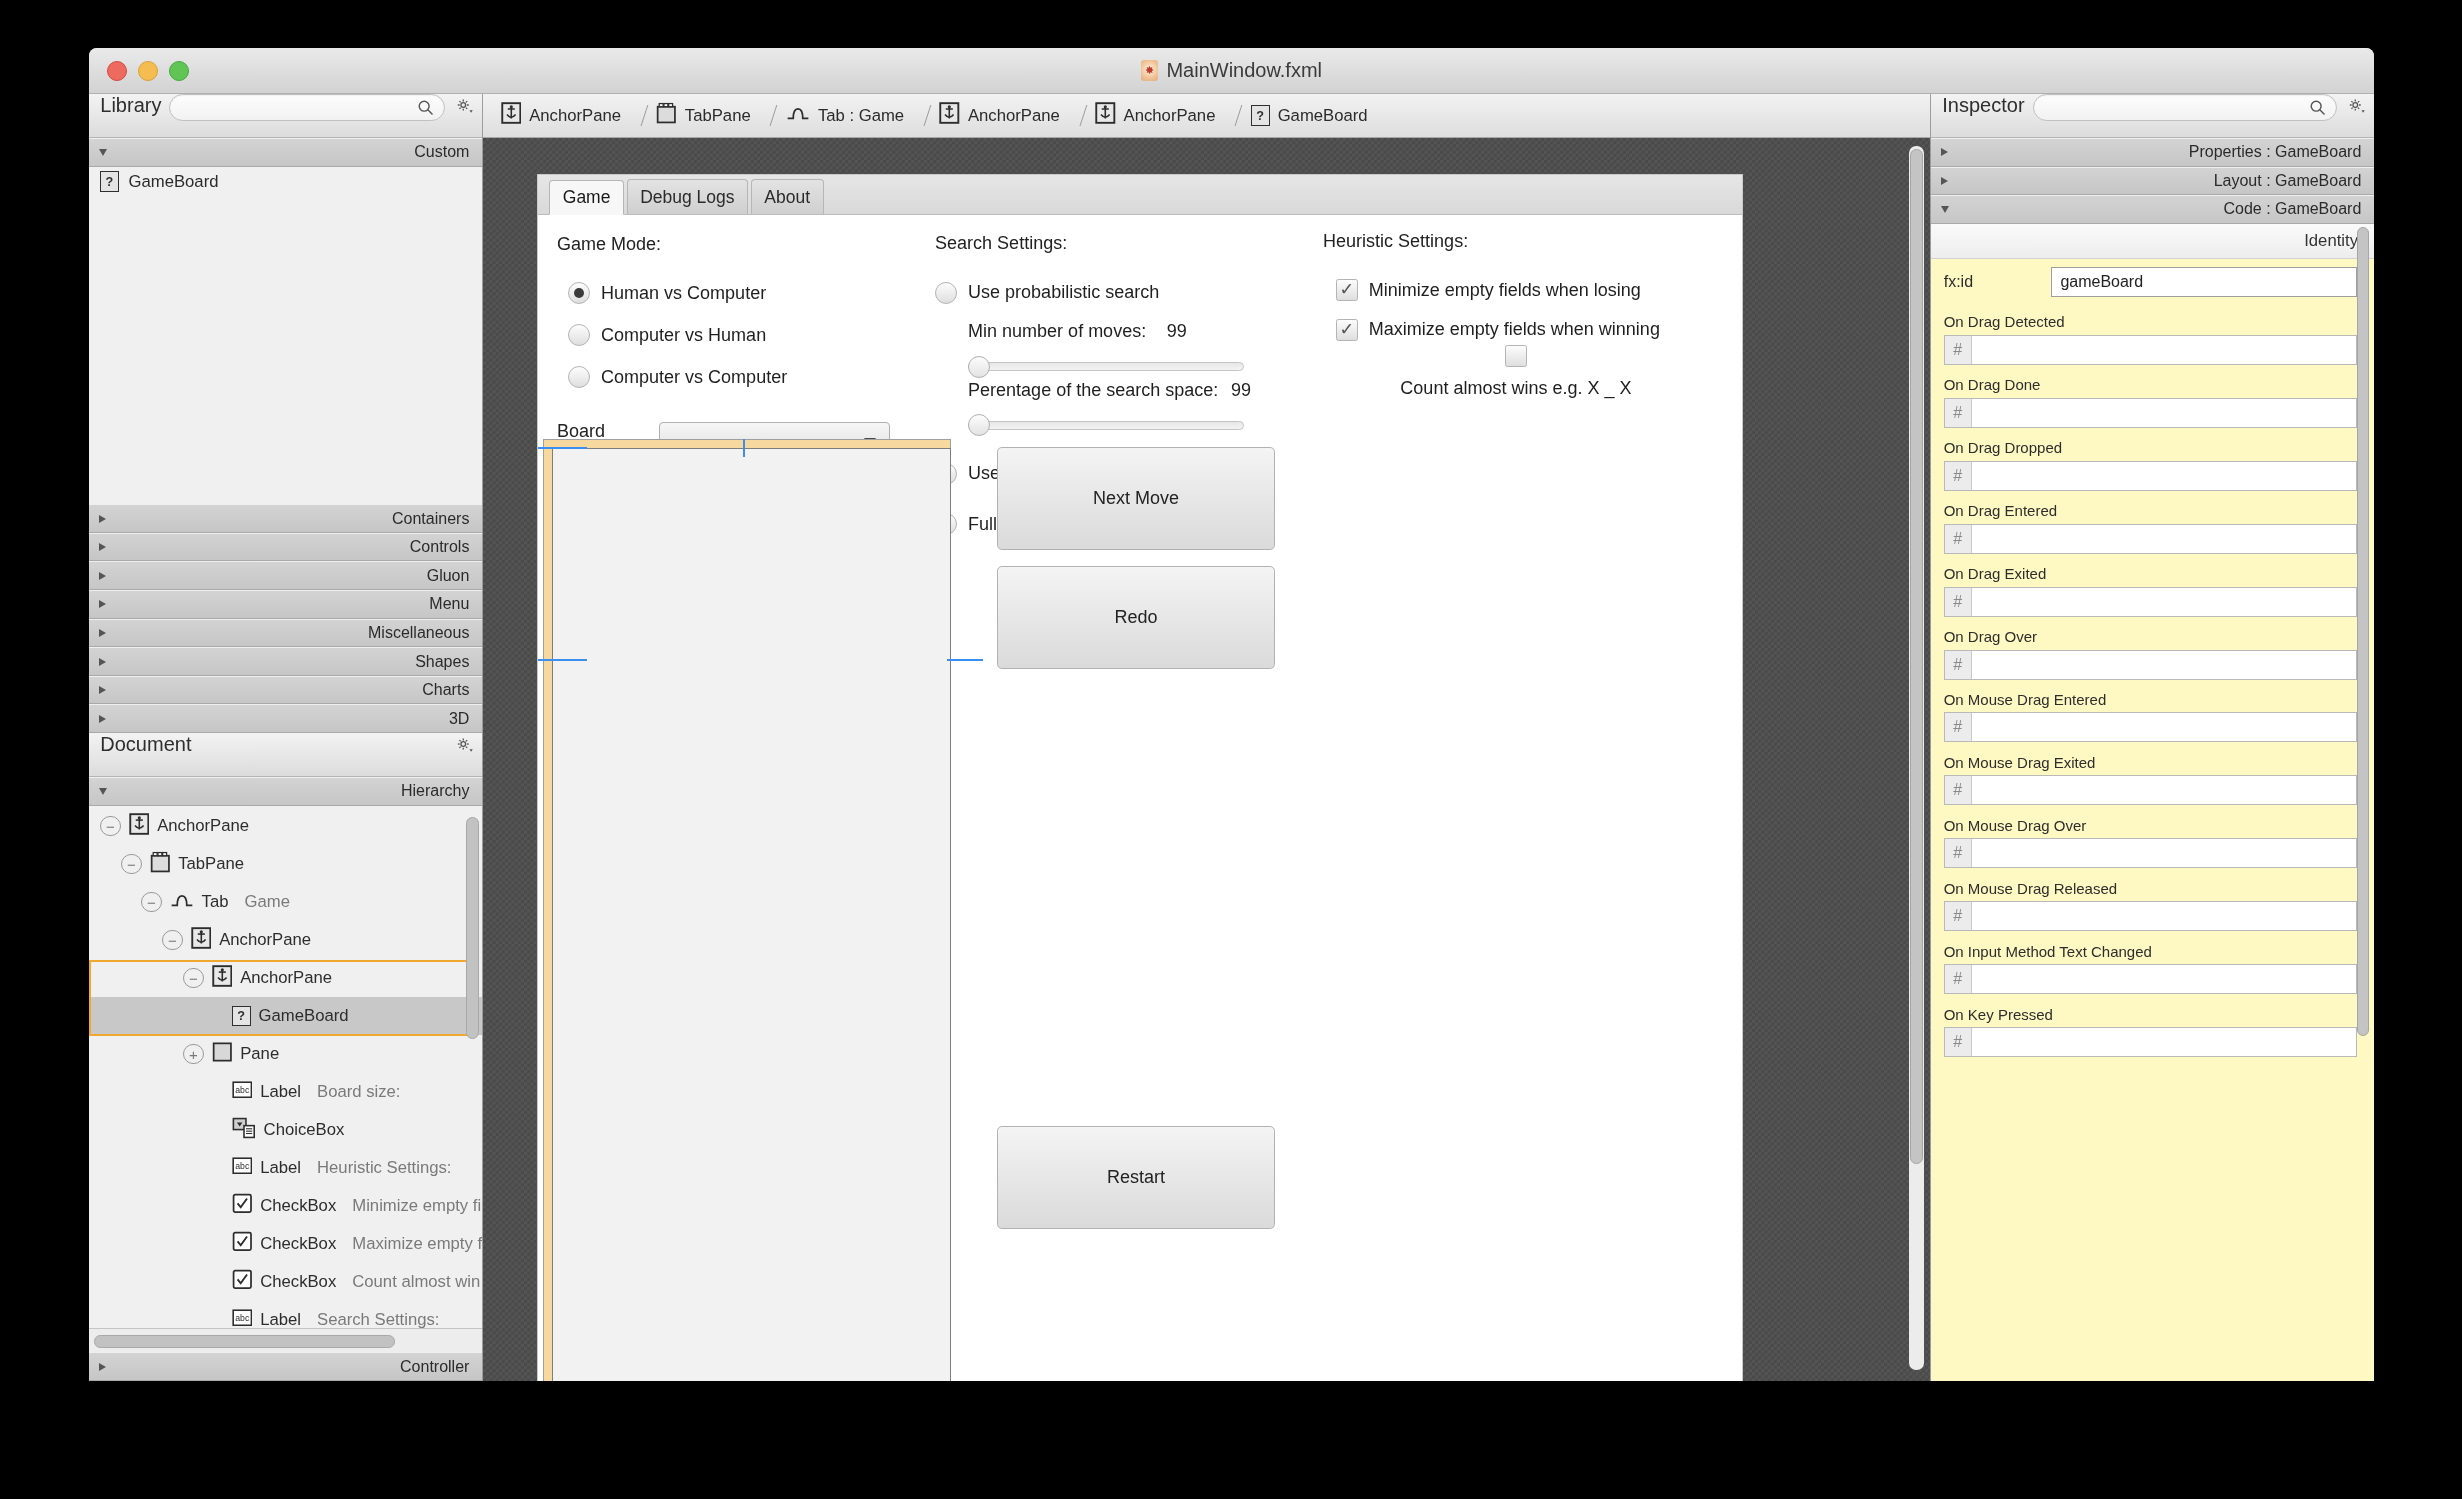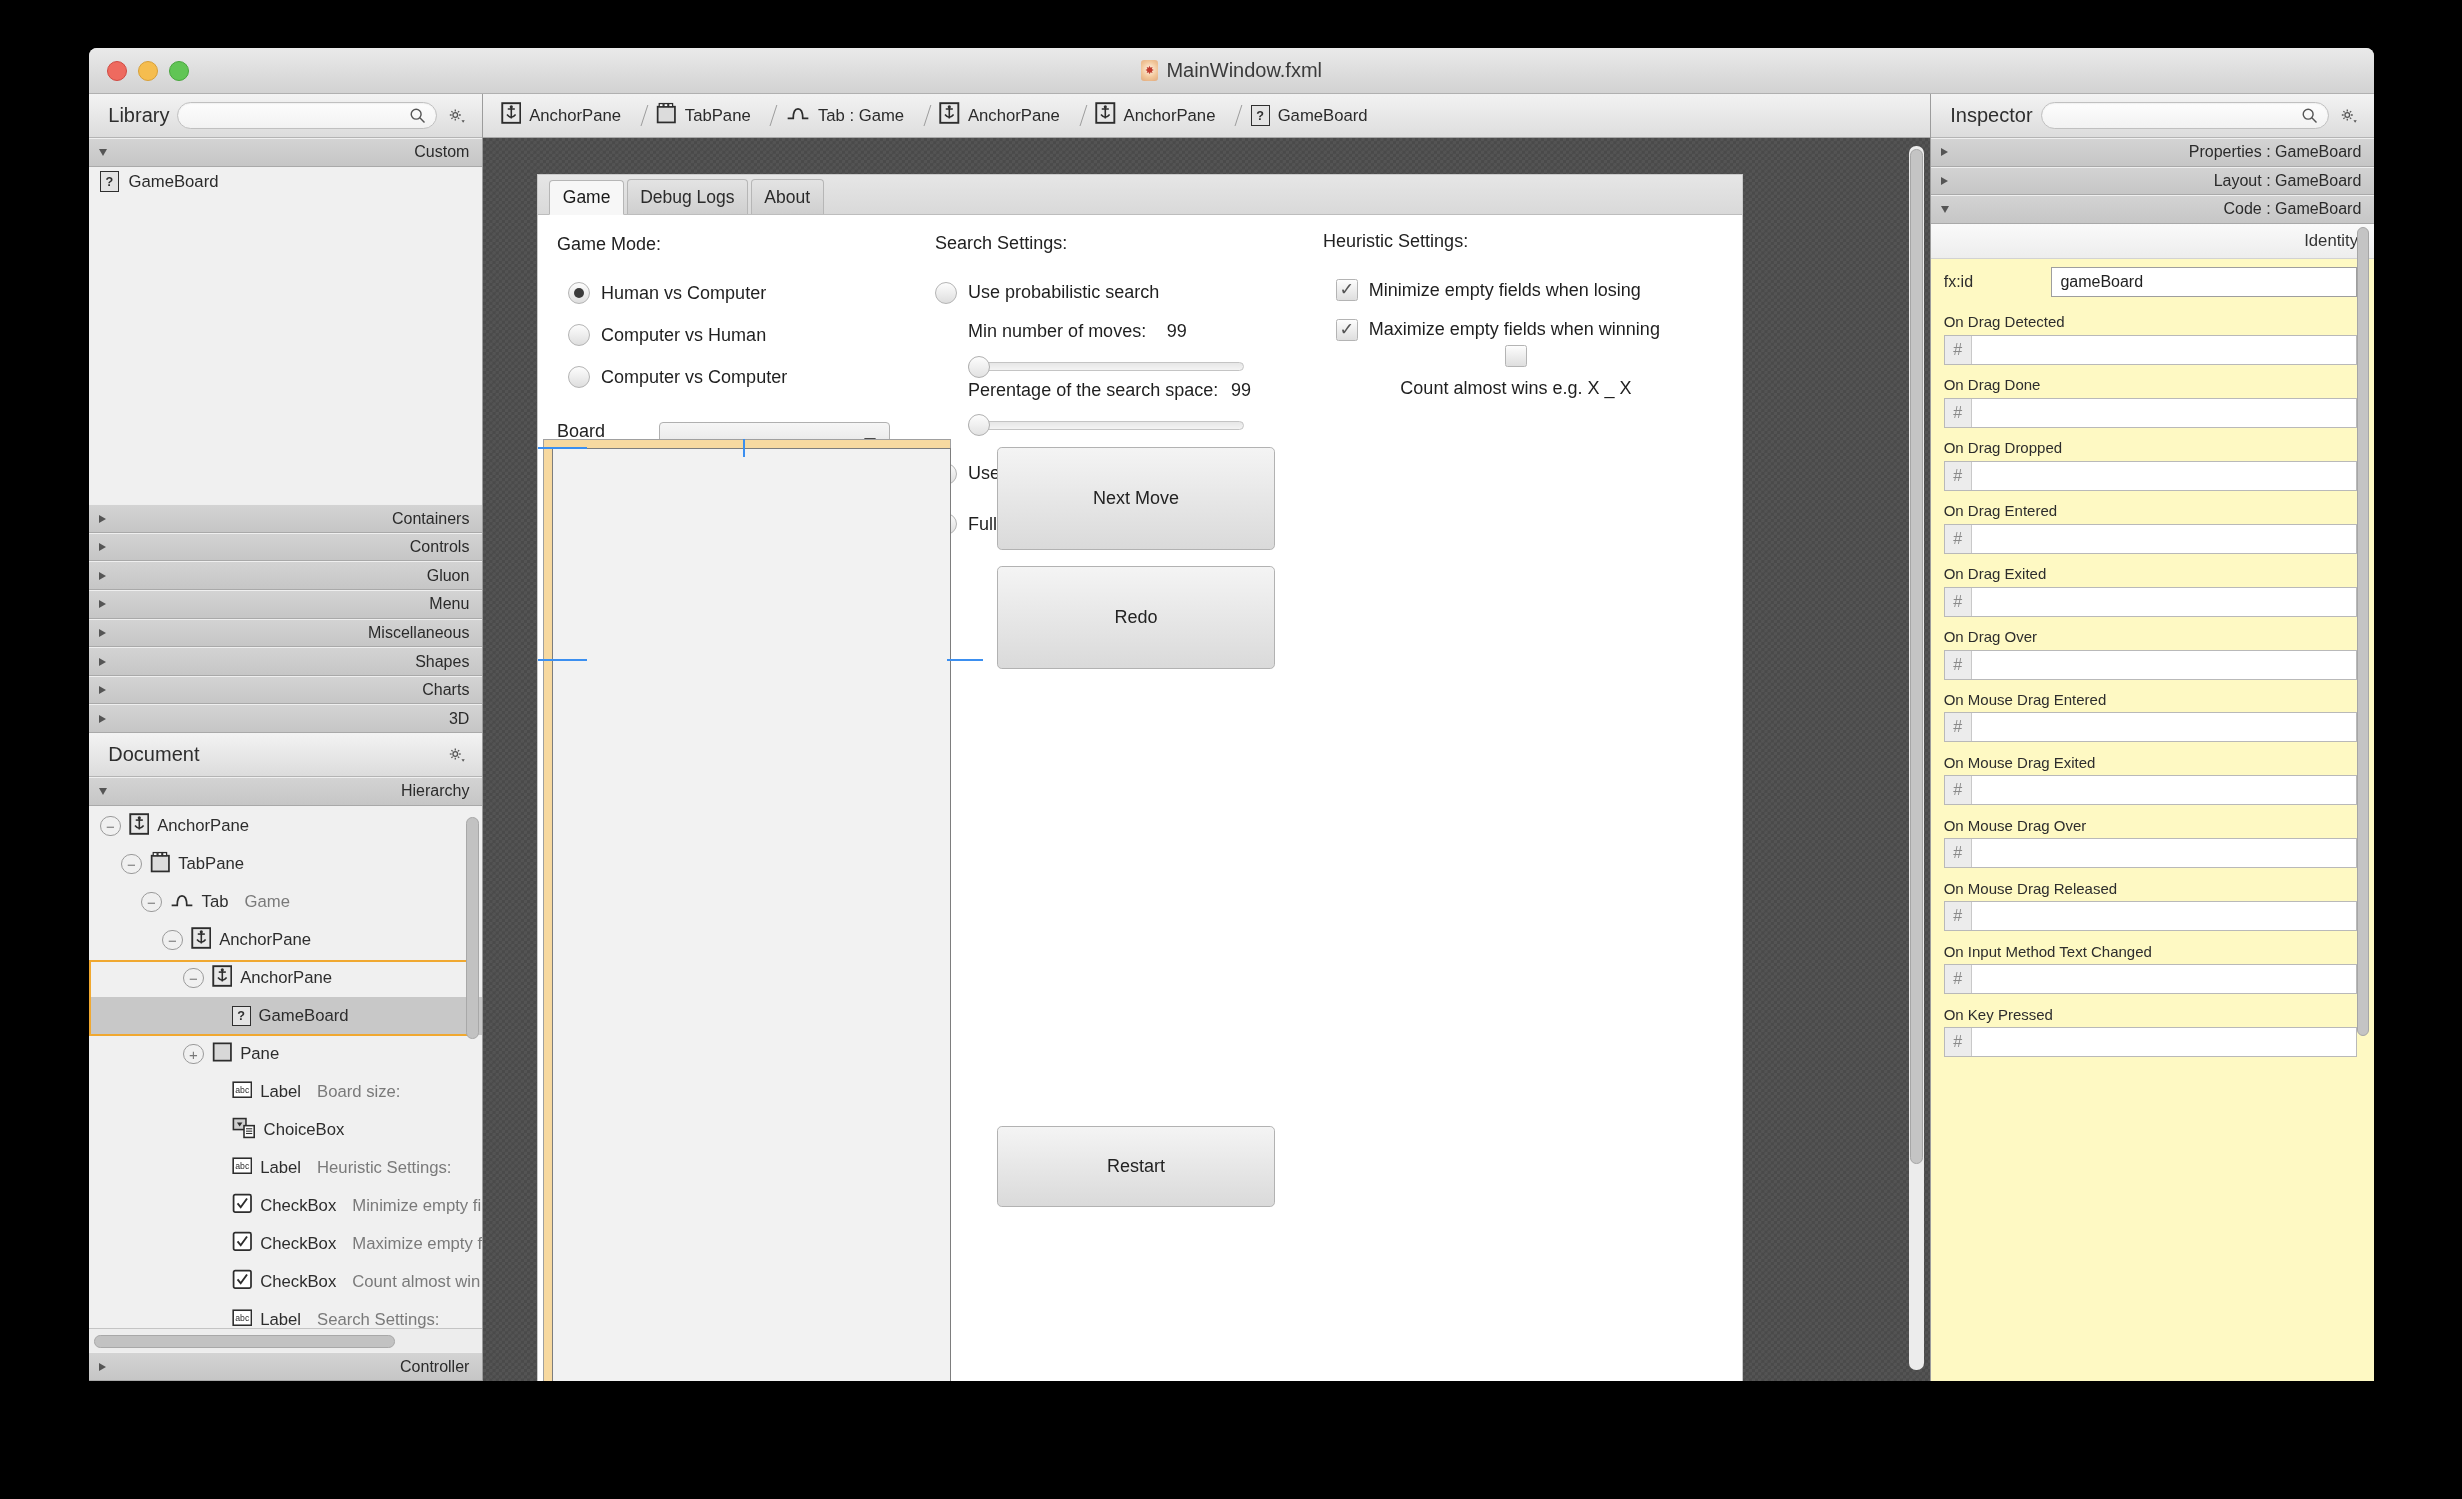--- a/index.html
+++ b/index.html
@@ -50,21 +50,21 @@
   #title-text { font-size: 20px; color: #3b3b3b; }
 
   
   #body { flex: 1; display: flex; min-height: 0; }
 
   
   .panel-head {
     height: 44px; flex: 0 0 44px;
     background: linear-gradient(#f3f3f3, #dcdcdc);
     border-bottom: 0.8px solid #b4b4b4;
-    display: flex; align-items: center; padding: 0 13px; gap: 8px;
+    display: flex; padding: 0 5px; gap: 8px;
   }
   .panel-title { font-size: 20px; color: #2e2e2e; padding-left: 6.3px; }
   .search-box {
     flex: 1; height: 27px;
     background: linear-gradient(#fdfdfd, #f2f2f2);
     border: 0.8px solid #c0c0c0; border-radius: 13.5px;
     display: flex; align-items: center; padding: 0 9.5px;
     box-shadow: inset 0 0.8px 1.6px rgba(0,0,0,.07);
   }
   .search-box input {
@@ -757,21 +757,21 @@
             <div class="guide" style="left:205px;top:224px;width:2.4px;height:17.5px;"></div>
             <div class="guide" style="left:0px;top:444px;width:49px;height:2.4px;"></div>
             <div class="guide" style="left:409px;top:444px;width:36px;height:2.4px;"></div>
 
             <div class="fxbtn" style="position:absolute;left:459px;top:351px;width:278px;height:103px;">
               <span>Redo</span>
             </div>
             <div class="fxbtn" style="position:absolute;left:459px;top:232px;width:278px;height:103px;">
               <span>Next Move</span>
             </div>
-            <div class="fxbtn" style="position:absolute;left:459px;top:911px;width:278px;height:81px;">
+            <div class="fxbtn" style="position:absolute;left:459px;top:911px;width:278px;height:103px;">
               <span>Restart</span>
             </div>
           </div>
         </div>
 
         <div id="canvas-vscroll">
           <div id="canvas-vthumb"></div>
         </div>
       </div>
     </div>

